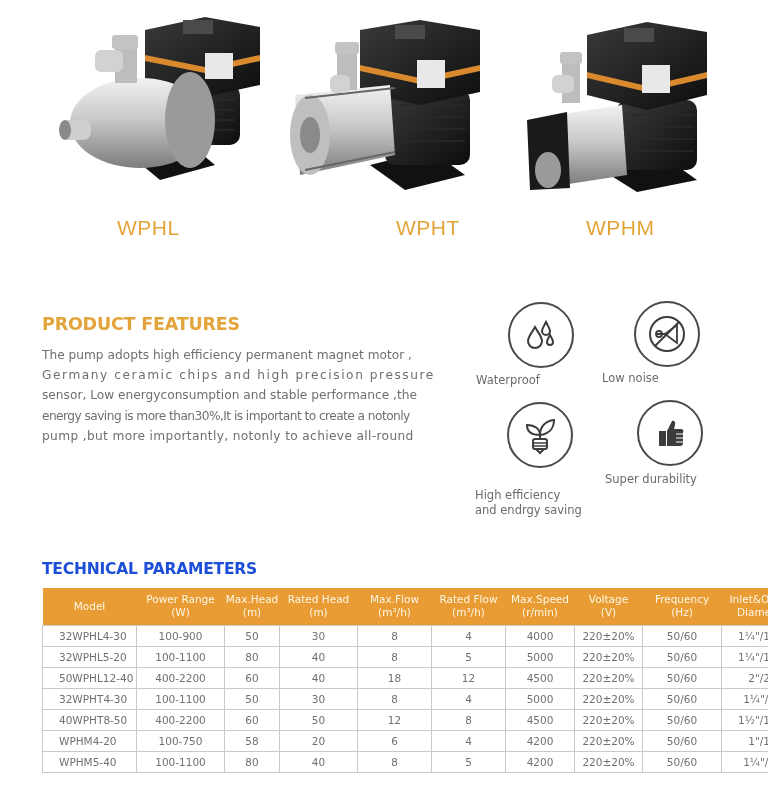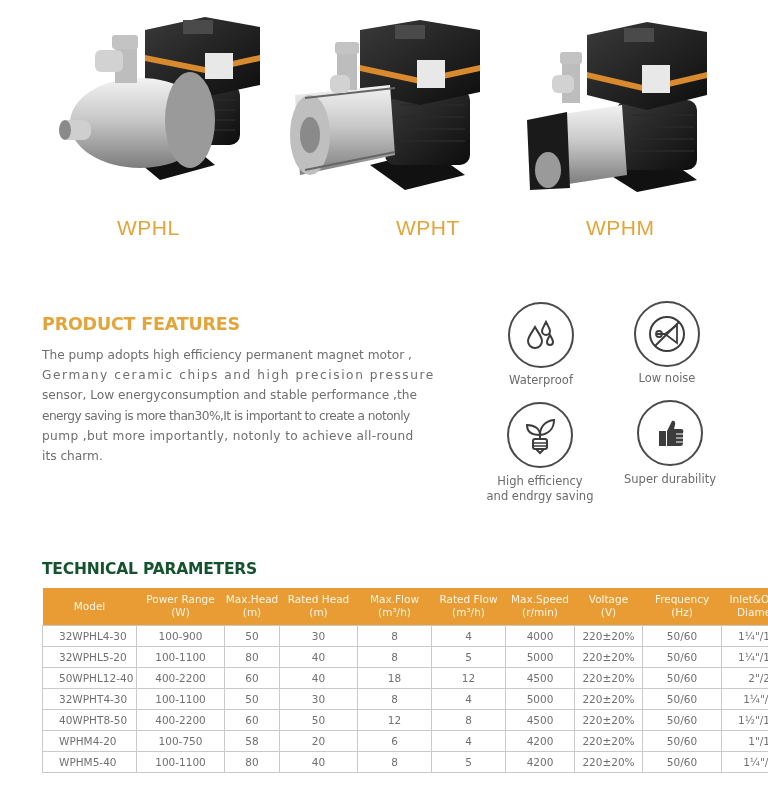--- a/index.html
+++ b/index.html
@@ -10,25 +10,25 @@
   .product { position: absolute; top: 0; }
   .product svg { display: block; }
   .product-name { position: absolute; top: 216px; font-family: "Liberation Sans", sans-serif; font-size: 21px; color: #e3a53b; letter-spacing: 0.5px; }
 
   .features-title { position: absolute; left: 42px; top: 314px; font-size: 17.5px; font-weight: bold; color: #e3a53b; letter-spacing: -0.2px; }
   .features-body { position: absolute; left: 42px; top: 345px; width: 372px; font-size: 12.2px; line-height: 20.2px; color: #6f6f6f; }
   .features-body span { display: block; white-space: nowrap; }
   .features-body .wide { letter-spacing: 1.55px; }
   .features-body .tight { letter-spacing: -0.55px; }
 
-  .feature { position: absolute; width: 130px; text-align: center; }
+  .feature { position: absolute; width: 130px; }
   .feature .circle { width: 66px; height: 66px; border: 2px solid #4a4a4a; border-radius: 50%; margin: 0 auto; display: flex; align-items: center; justify-content: center; background: #fff; }
   .feature .label { font-size: 11.5px; color: #6b6b6b; margin-top: 4px; line-height: 15px; }
 
-  .tech-title { position: absolute; left: 42px; top: 560px; font-size: 15.5px; font-weight: bold; color: #14532d; letter-spacing: -0.2px; }
+  .tech-title { position: absolute; left: 42px; top: 560px; font-size: 15.5px; font-weight: bold; color: #1d4ed8; letter-spacing: -0.2px; }
 
   table.params { position: absolute; left: 42px; top: 588px; width: 709px; border-collapse: collapse; table-layout: fixed; font-size: 10.5px; }
   table.params th { background: #e89c33; color: #fff6e6; font-weight: normal; height: 37px; line-height: 13px; text-align: center; vertical-align: middle; padding: 0 1px; font-size: 10.5px; }
   table.params td { border: 1px solid #c9c9c9; height: 21px; text-align: center; color: #707070; padding: 0 2px; white-space: nowrap; }
   table.params td.model { text-align: left; padding-left: 16px; }
 </style>
 </head>
 <body>
 
 <div class="products">
@@ -120,21 +120,20 @@
   </div>
 </div>
 
 <div class="features-title">PRODUCT FEATURES</div>
 <div class="features-body">
   <span>The pump adopts high efficiency permanent magnet motor ,</span>
   <span class="wide">Germany ceramic chips and high precision pressure</span>
   <span>sensor, Low energyconsumption and stable performance ,the</span>
   <span class="tight">energy saving is more than30%,It is important to create a notonly</span>
   <span style="letter-spacing:0.35px">pump ,but more importantly, notonly to achieve all-round</span>
-  <span>its charm.</span>
 </div>
 
 <div class="feature" style="left:476px; top:302px;">
   <div class="circle">
     <svg width="36" height="36" viewBox="0 0 36 36">
       <path d="M12 10 C8 17 5 20 5 24 A7 7 0 0 0 19 24 C19 20 16 17 12 10 Z" fill="none" stroke="#3c3c3c" stroke-width="2"></path>
       <path d="M23 5 C20.5 10 19 12 19 14 A4 4 0 0 0 27 14 C27 12 25.5 10 23 5 Z" fill="none" stroke="#3c3c3c" stroke-width="2"></path>
       <path d="M27 18 C25 22 24 23 24 25 A3 3 0 0 0 30 25 C30 23 29 22 27 18 Z" fill="none" stroke="#3c3c3c" stroke-width="2"></path>
     </svg>
   </div>
@@ -158,21 +157,21 @@
     <svg width="36" height="40" viewBox="0 0 36 40">
       <path d="M18 20 C18 12 23 6 32 5 C32 14 26 19 18 20 Z" fill="none" stroke="#3c3c3c" stroke-width="2"></path>
       <path d="M18 20 C18 14 13 10 5 10 C5 17 10 20 18 20 Z" fill="none" stroke="#3c3c3c" stroke-width="2"></path>
       <line x1="18" y1="20" x2="18" y2="24" stroke="#3c3c3c" stroke-width="2"></line>
       <rect x="11" y="24" width="14" height="10" rx="2" fill="none" stroke="#3c3c3c" stroke-width="2"></rect>
       <line x1="12" y1="28" x2="24" y2="28" stroke="#3c3c3c" stroke-width="1.5"></line>
       <line x1="12" y1="31" x2="24" y2="31" stroke="#3c3c3c" stroke-width="1.5"></line>
       <path d="M14 34 L18 38 L22 34" fill="none" stroke="#3c3c3c" stroke-width="2"></path>
     </svg>
   </div>
-  <div class="label" style="margin-top:6px;">
+  <div class="label" style="margin-top:20px;">
     <div>High efficiency</div>
     <div>and endrgy saving</div>
   </div>
 </div>
 
 <div class="feature" style="left:605px; top:400px;">
   <div class="circle">
     <svg width="34" height="34" viewBox="0 0 34 34">
       <rect x="6" y="15" width="7" height="15" fill="#3c3c3c"></rect>
       <path d="M14 15 L19 5 C21 4 23 6 22 9 L21 13 L28 13 C30 13 31 15 30 17 L30 27 C30 29 29 30 27 30 L14 30 Z" fill="#3c3c3c"></path>

